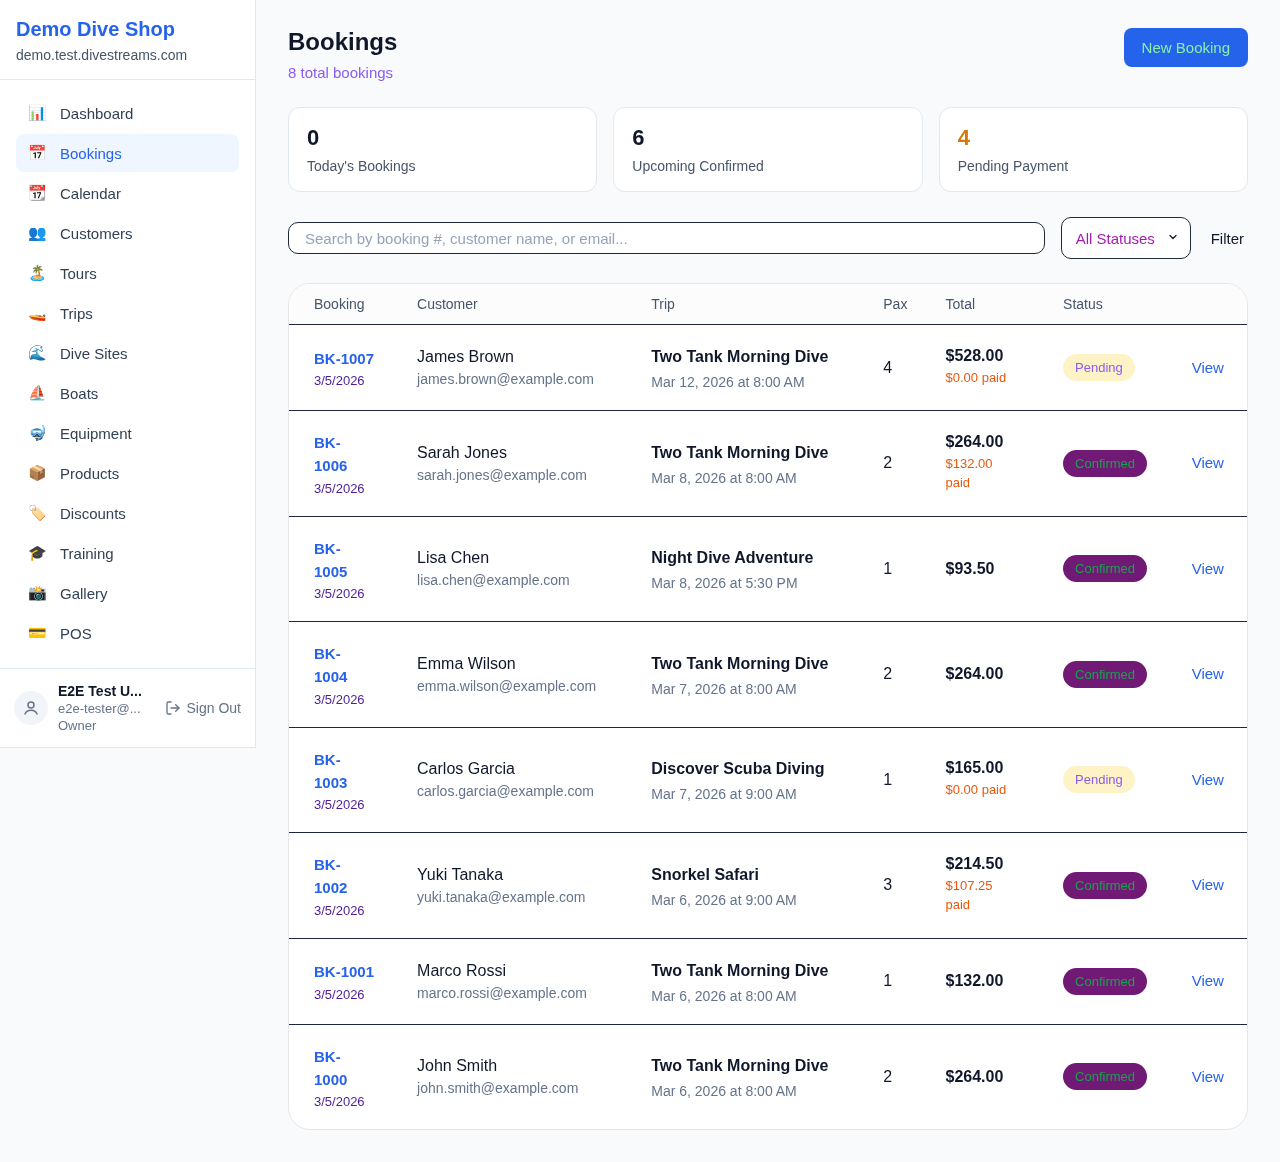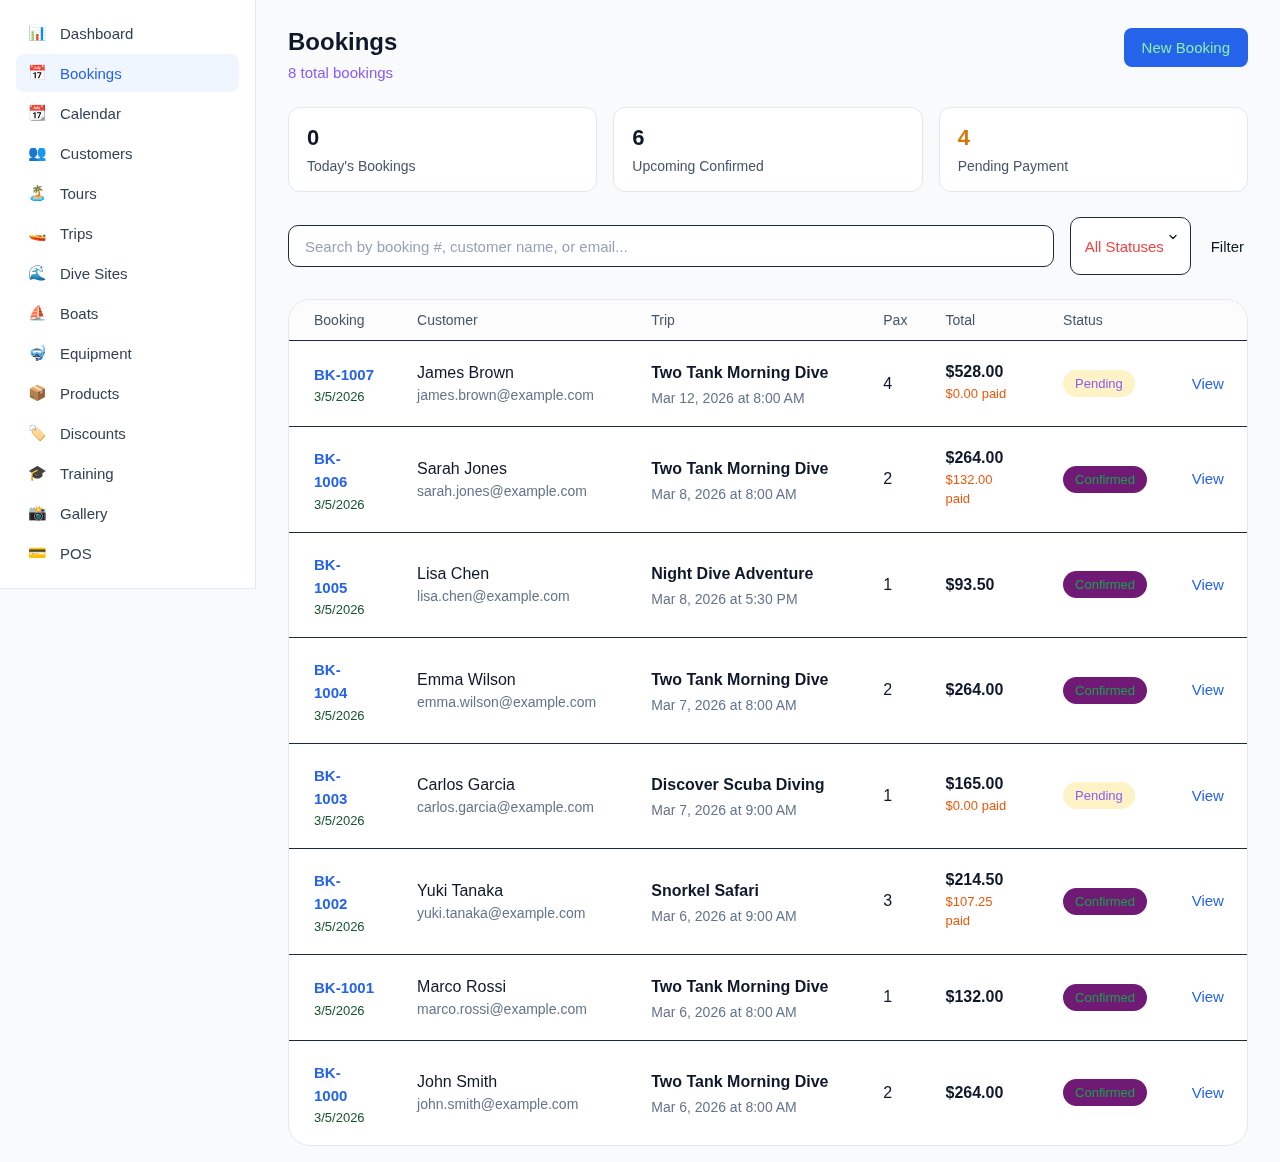--- a/index.html
+++ b/index.html
@@ -64,29 +64,29 @@
   .stat-card {
     flex:1; background:#fff; border:1px solid #e2e8f0; border-radius:12px;
     padding:17px 18px;
   }
   .stat-value { font-size:22px; font-weight:700; color:#0f172a; }
   .stat-value.accent { color:#d97706; }
   .stat-label { font-size:14px; color:#475569; margin-top:7px; }
 
   .controls { display:flex; align-items:center; gap:16px; margin-top:25px; }
   .search-input {
-    flex:1; height:42px; border:1px solid #1e293b; border-radius:10px;
+    flex:1; height:32px; border:1px solid #1e293b; border-radius:10px;
     padding:0 16px; font-size:15px; font-family:inherit; color:#0f172a;
     background:#fff; outline:none;
   }
   .search-input::placeholder { color:#94a3b8; }
   .select-wrap { position:relative; }
   .status-select {
-    height:58px; border:1px solid #1e293b; border-radius:10px;
-    padding:0 25px 0 14px; font-size:15px; font-family:inherit; color:#ef4444;
+    height:42px; border:1px solid #1e293b; border-radius:10px;
+    padding:0 34px 0 14px; font-size:15px; font-family:inherit; color:#a21caf;
     background:#fff; appearance:none; -webkit-appearance:none; cursor:pointer;
   }
   .select-chevron { position:absolute; right:12px; top:14px; pointer-events:none; }
   .filter-btn {
     background:none; border:none; font-size:15px; font-weight:500;
     color:#0f172a; cursor:pointer; font-family:inherit; padding:6px 4px;
   }
 
   
   .table-card {
@@ -100,21 +100,21 @@
     border-bottom:1px solid #1e293b;
   }
   thead th:first-child { padding-left:25px; }
   tbody tr { border-bottom:1px solid #1e293b; }
   tbody tr:last-child { border-bottom:none; }
   tbody td { padding:20px 16px; vertical-align:middle; }
   tbody td:first-child { padding-left:25px;margin-top:8px; }
 
   .bk-id { color:#2563eb; font-size:15px; font-weight:600; text-decoration:none; display:inline-block; line-height:1.55; }
   .bk-id.narrow { max-width:44px; }
-  .bk-date { font-size:13px; color:#14532d; margin-top:3px; }
+  .bk-date { font-size:13px; color:#4c1d95; margin-top:3px; }
   .cust-name { font-size:16px; color:#0f172a; }
   .cust-email { font-size:14px; color:#64748b; margin-top:5px; }
   .trip-name { font-size:16px; font-weight:600; color:#0f172a; max-width:178px; line-height:1.5; }
   .trip-when { font-size:14px; color:#64748b; margin-top:5px; }
   .pax { font-size:16px; color:#0f172a; }
   .total { font-size:16px; font-weight:700; color:#0f172a; }
   .paid { font-size:13px; color:#ea580c; margin-top:4px; max-width:74px; line-height:1.45; }
   .badge {
     display:inline-block; font-size:13px; font-weight:500;
     padding:6px 12px; border-radius:999px; white-space:nowrap;
@@ -122,20 +122,24 @@
   .badge.pending { background:#fef3c7; color:#8b5cf6; }
   .badge.confirmed { background:#701a75; color:#16a34a; }
   .view-link { color:#2563eb; font-size:15px; text-decoration:none; }
 </style>
 </head>
 <body>
 
 <div class="app">
 
   <aside class="sidebar">
+    <div class="shop-head">
+      <div class="shop-name">Demo Dive Shop</div>
+      <div class="shop-domain">demo.test.divestreams.com</div>
+    </div>
 
     <nav class="nav" id="nav-list">
         <div class="nav-item">
           <span class="ico">📊</span>
           <span>Dashboard</span>
         </div>
         <div class="nav-item active">
           <span class="ico">📅</span>
           <span>Bookings</span>
         </div>
@@ -182,20 +186,41 @@
         <div class="nav-item">
           <span class="ico">📸</span>
           <span>Gallery</span>
         </div>
         <div class="nav-item">
           <span class="ico">💳</span>
           <span>POS</span>
         </div>
       </nav>
 
+    <div class="user-box">
+      <div class="avatar">
+        <svg width="18" height="18" viewBox="0 0 24 24" fill="none" stroke="#64748b" stroke-width="2" stroke-linecap="round" stroke-linejoin="round">
+          <circle cx="12" cy="8" r="4"></circle>
+          <path d="M4 20c1.5-3.5 4.5-5 8-5s6.5 1.5 8 5"></path>
+        </svg>
+      </div>
+      <div class="user-meta">
+        <div class="user-name">E2E Test U...</div>
+        <div class="user-email">e2e-tester@...</div>
+        <div class="user-role">Owner</div>
+      </div>
+      <button class="signout">
+        <svg width="16" height="16" viewBox="0 0 24 24" fill="none" stroke="#64748b" stroke-width="2" stroke-linecap="round" stroke-linejoin="round">
+          <path d="M9 21H5a2 2 0 0 1-2-2V5a2 2 0 0 1 2-2h4"></path>
+          <polyline points="16 17 21 12 16 7"></polyline>
+          <line x1="21" y1="12" x2="9" y2="12"></line>
+        </svg>
+        <span>Sign Out</span>
+      </button>
+    </div>
   </aside>
 
   <main class="main">
 
     <div class="page-head">
       <div>
         <div class="page-title">Bookings</div>
         <div class="page-sub">8 total bookings</div>
       </div>
       <button class="btn-primary">New Booking</button>

